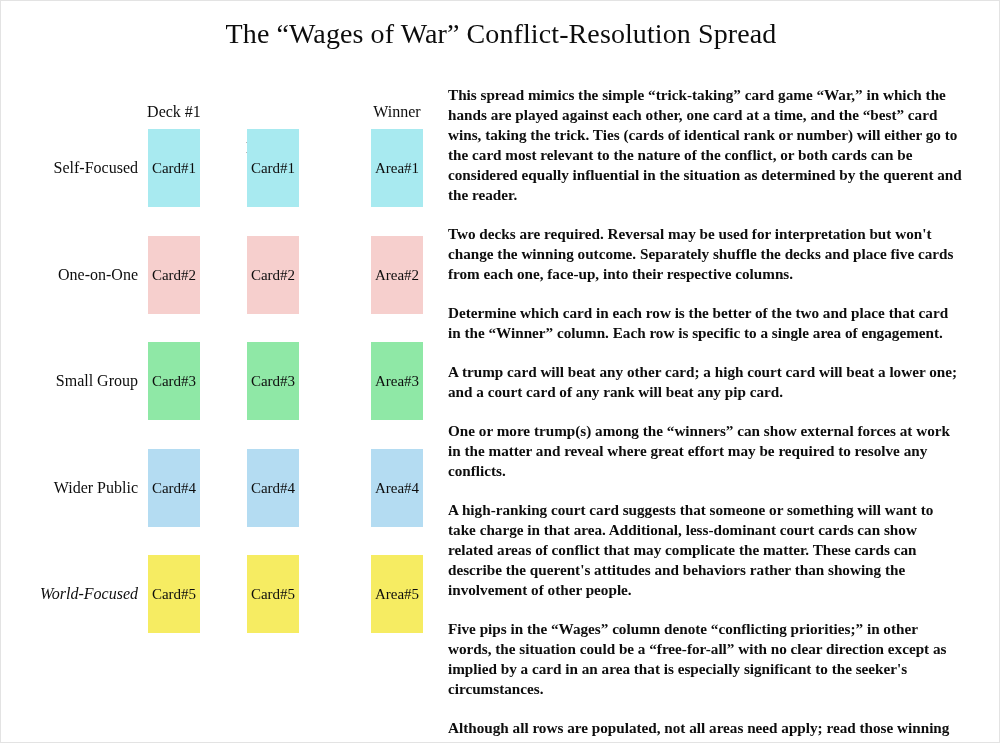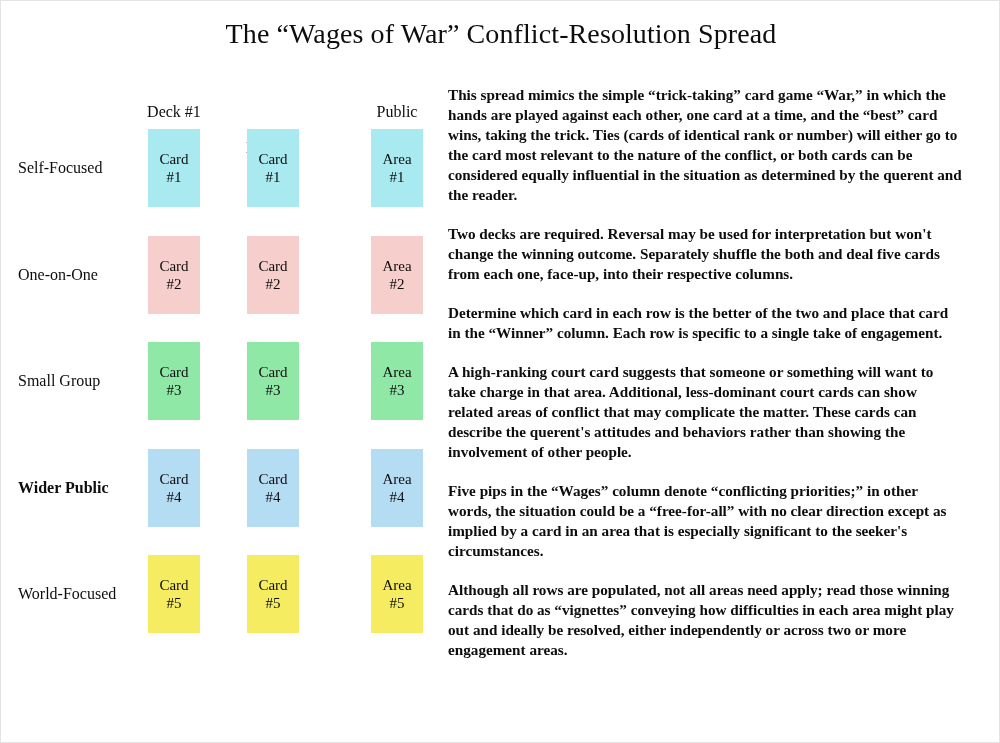--- a/index.html
+++ b/index.html
@@ -59,35 +59,35 @@
     top: 86px;
   }
   .col-header.c0 { left: 130px; width: 86px; }
   .col-header.c1 { left: 229px; width: 86px; margin-top: 36px; }
   .col-header.c2 { left: 353px; width: 86px; }
 
   .row-label {
     position: absolute;
     font-size: 16px;
     color: #0d0d0d;
-    text-align: left;
+    text-align: right;
     white-space: nowrap;
     width: 120px;
     left: 17px;
     height: 20px;
     line-height: 20px;
   }
 
   .card {
     position: absolute;
     width: 52px;
     height: 78px;
     box-sizing: border-box;
     display: flex;
-    flex-direction: column;
+    flex-direction: row;
     align-items: center;
     justify-content: center;
     font-size: 15px;
     line-height: 18px;
     color: #0d0d0d;
     text-align: center;
   }
   .card .l1, .card .l2 { display: block; }
 
   
@@ -110,21 +110,21 @@
 </head>
 <body>
 
 <div id="page">
 
   <div id="title">The “Wages of War” Conflict-Resolution Spread</div>
 
   <div id="spread">
     <div class="col-header c0">Deck #1</div>
     <div class="col-header c1">Deck #2</div>
-    <div class="col-header c2">Public</div>
+    <div class="col-header c2">Winner</div>
     <div id="grid-body">
         <div class="row-label" style="top: 141px;">Self-Focused</div>
         <div class="card" style="left: 147px; top: 112px; background: rgb(168, 234, 240);">
           <span class="l1">Card</span>
           <span class="l2">#1</span>
         </div>
         <div class="card" style="left: 246px; top: 112px; background: rgb(168, 234, 240);">
           <span class="l1">Card</span>
           <span class="l2">#1</span>
         </div>
@@ -151,51 +151,53 @@
           <span class="l2">#3</span>
         </div>
         <div class="card" style="left: 246px; top: 325px; background: rgb(143, 232, 166);">
           <span class="l1">Card</span>
           <span class="l2">#3</span>
         </div>
         <div class="card" style="left: 370px; top: 325px; background: rgb(143, 232, 166);">
           <span class="l1">Area</span>
           <span class="l2">#3</span>
         </div>
-        <div class="row-label" style="top: 461px; font-weight: bold;">Wider Public</div>
+        <div class="row-label" style="top: 461px;">Wider Public</div>
         <div class="card" style="left: 147px; top: 432px; background: rgb(180, 220, 242);">
           <span class="l1">Card</span>
           <span class="l2">#4</span>
         </div>
         <div class="card" style="left: 246px; top: 432px; background: rgb(180, 220, 242);">
           <span class="l1">Card</span>
           <span class="l2">#4</span>
         </div>
         <div class="card" style="left: 370px; top: 432px; background: rgb(180, 220, 242);">
           <span class="l1">Area</span>
           <span class="l2">#4</span>
         </div>
-        <div class="row-label" style="top: 567px;">World-Focused</div>
+        <div class="row-label" style="top: 567px; font-style: italic;">World-Focused</div>
         <div class="card" style="left: 147px; top: 538px; background: rgb(246, 236, 98);">
           <span class="l1">Card</span>
           <span class="l2">#5</span>
         </div>
         <div class="card" style="left: 246px; top: 538px; background: rgb(246, 236, 98);">
           <span class="l1">Card</span>
           <span class="l2">#5</span>
         </div>
         <div class="card" style="left: 370px; top: 538px; background: rgb(246, 236, 98);">
           <span class="l1">Area</span>
           <span class="l2">#5</span>
         </div>
       </div>
   </div>
 
   <div id="body-text">
       <p class="para">This spread mimics the simple “trick-taking” card game “War,” in which the hands are played against each other, one card at a time, and the “best” card wins, taking the trick. Ties (cards of identical rank or number) will either go to the card most relevant to the nature of the conflict, or both cards can be considered equally influential in the situation as determined by the querent and the reader.</p>
-      <p class="para">Two decks are required. Reversal may be used for interpretation but won't change the winning outcome. Separately shuffle the both and deal five cards from each one, face-up, into their respective columns.</p>
-      <p class="para">Determine which card in each row is the better of the two and place that card in the “Winner” column. Each row is specific to a single take of engagement.</p>
+      <p class="para">Two decks are required. Reversal may be used for interpretation but won't change the winning outcome. Separately shuffle the decks and place five cards from each one, face-up, into their respective columns.</p>
+      <p class="para">Determine which card in each row is the better of the two and place that card in the “Winner” column. Each row is specific to a single area of engagement.</p>
+      <p class="para">A trump card will beat any other card; a high court card will beat a lower one; and a court card of any rank will beat any pip card.</p>
+      <p class="para">One or more trump(s) among the “winners” can show external forces at work in the matter and reveal where great effort may be required to resolve any conflicts.</p>
       <p class="para">A high-ranking court card suggests that someone or something will want to take charge in that area. Additional, less-dominant court cards can show related areas of conflict that may complicate the matter. These cards can describe the querent's attitudes and behaviors rather than showing the involvement of other people.</p>
       <p class="para">Five pips in the “Wages” column denote “conflicting priorities;” in other words, the situation could be a “free-for-all” with no clear direction except as implied by a card in an area that is especially significant to the seeker's circumstances.</p>
       <p class="para">Although all rows are populated, not all areas need apply; read those winning cards that do as “vignettes” conveying how difficulties in each area might play out and ideally be resolved, either independently or across two or more engagement areas.</p>
     </div>
 
 </div>
 
 </body></html>

